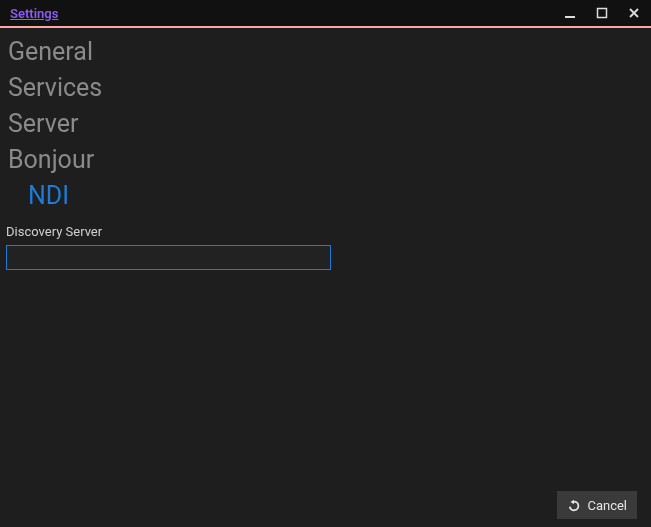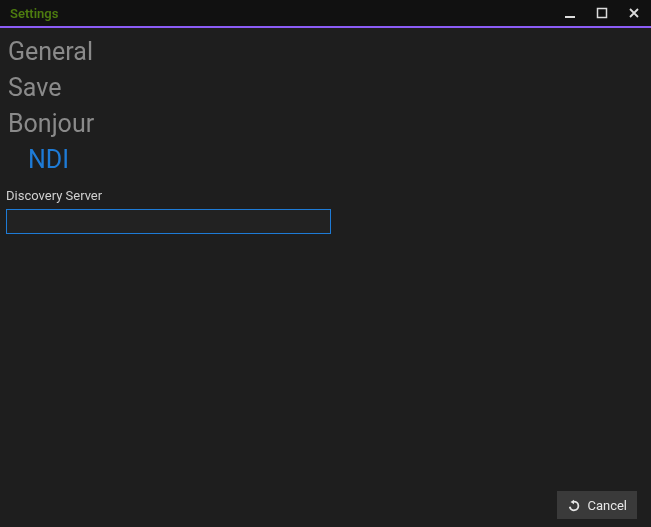--- a/index.html
+++ b/index.html
@@ -4,24 +4,25 @@
 <style>
   * { box-sizing: border-box; margin: 0; padding: 0; font-family: -apple-system, "Segoe UI", Roboto, Arial, sans-serif; }
   html, body { width: 651px; height: 527px; background: #1e1e1e; color: #e0e0e0; overflow: hidden; }
 
   .titlebar {
     height: 28px;
     background: #111111;
     display: flex;
     align-items: center;
     padding: 0 8px 0 10px;
-    color: #4d7c0f;
+    color: #8b5cf6;
     font-size: 13px;
     font-weight: 600;
-    border-bottom: 2px solid #8b5cf6;
+    border-bottom: 2px solid #fca5a5;
+    text-decoration: underline;
   }
   .titlebar .spacer { flex: 1; }
   .win-btn {
     width: 18px; height: 18px;
     display: flex; align-items: center; justify-content: center;
     margin-left: 14px; color: #dcdcdc; cursor: pointer;
   }
   .win-btn svg { display: block; }
 
   .body {
@@ -107,21 +108,22 @@
   <span class="win-btn">
     <svg width="12" height="12" viewBox="0 0 12 12">
         <path d="M2 2 L10 10 M10 2 L2 10" stroke="currentColor" stroke-width="1.8"></path>
       </svg>
   </span>
 </div>
 
 <div class="body">
   <nav class="sidebar">
     <div class="sidebar-item">General</div>
-    <div class="sidebar-item">Save</div>
+    <div class="sidebar-item">Services</div>
+    <div class="sidebar-item">Server</div>
     <div class="sidebar-item">Bonjour</div>
     <div class="sidebar-item active">NDI</div>
   </nav>
 
   <section class="content">
     <div class="field-label">Discovery Server</div>
     <input class="text-input" type="text" value="" style="">
   </section>
 </div>
 

